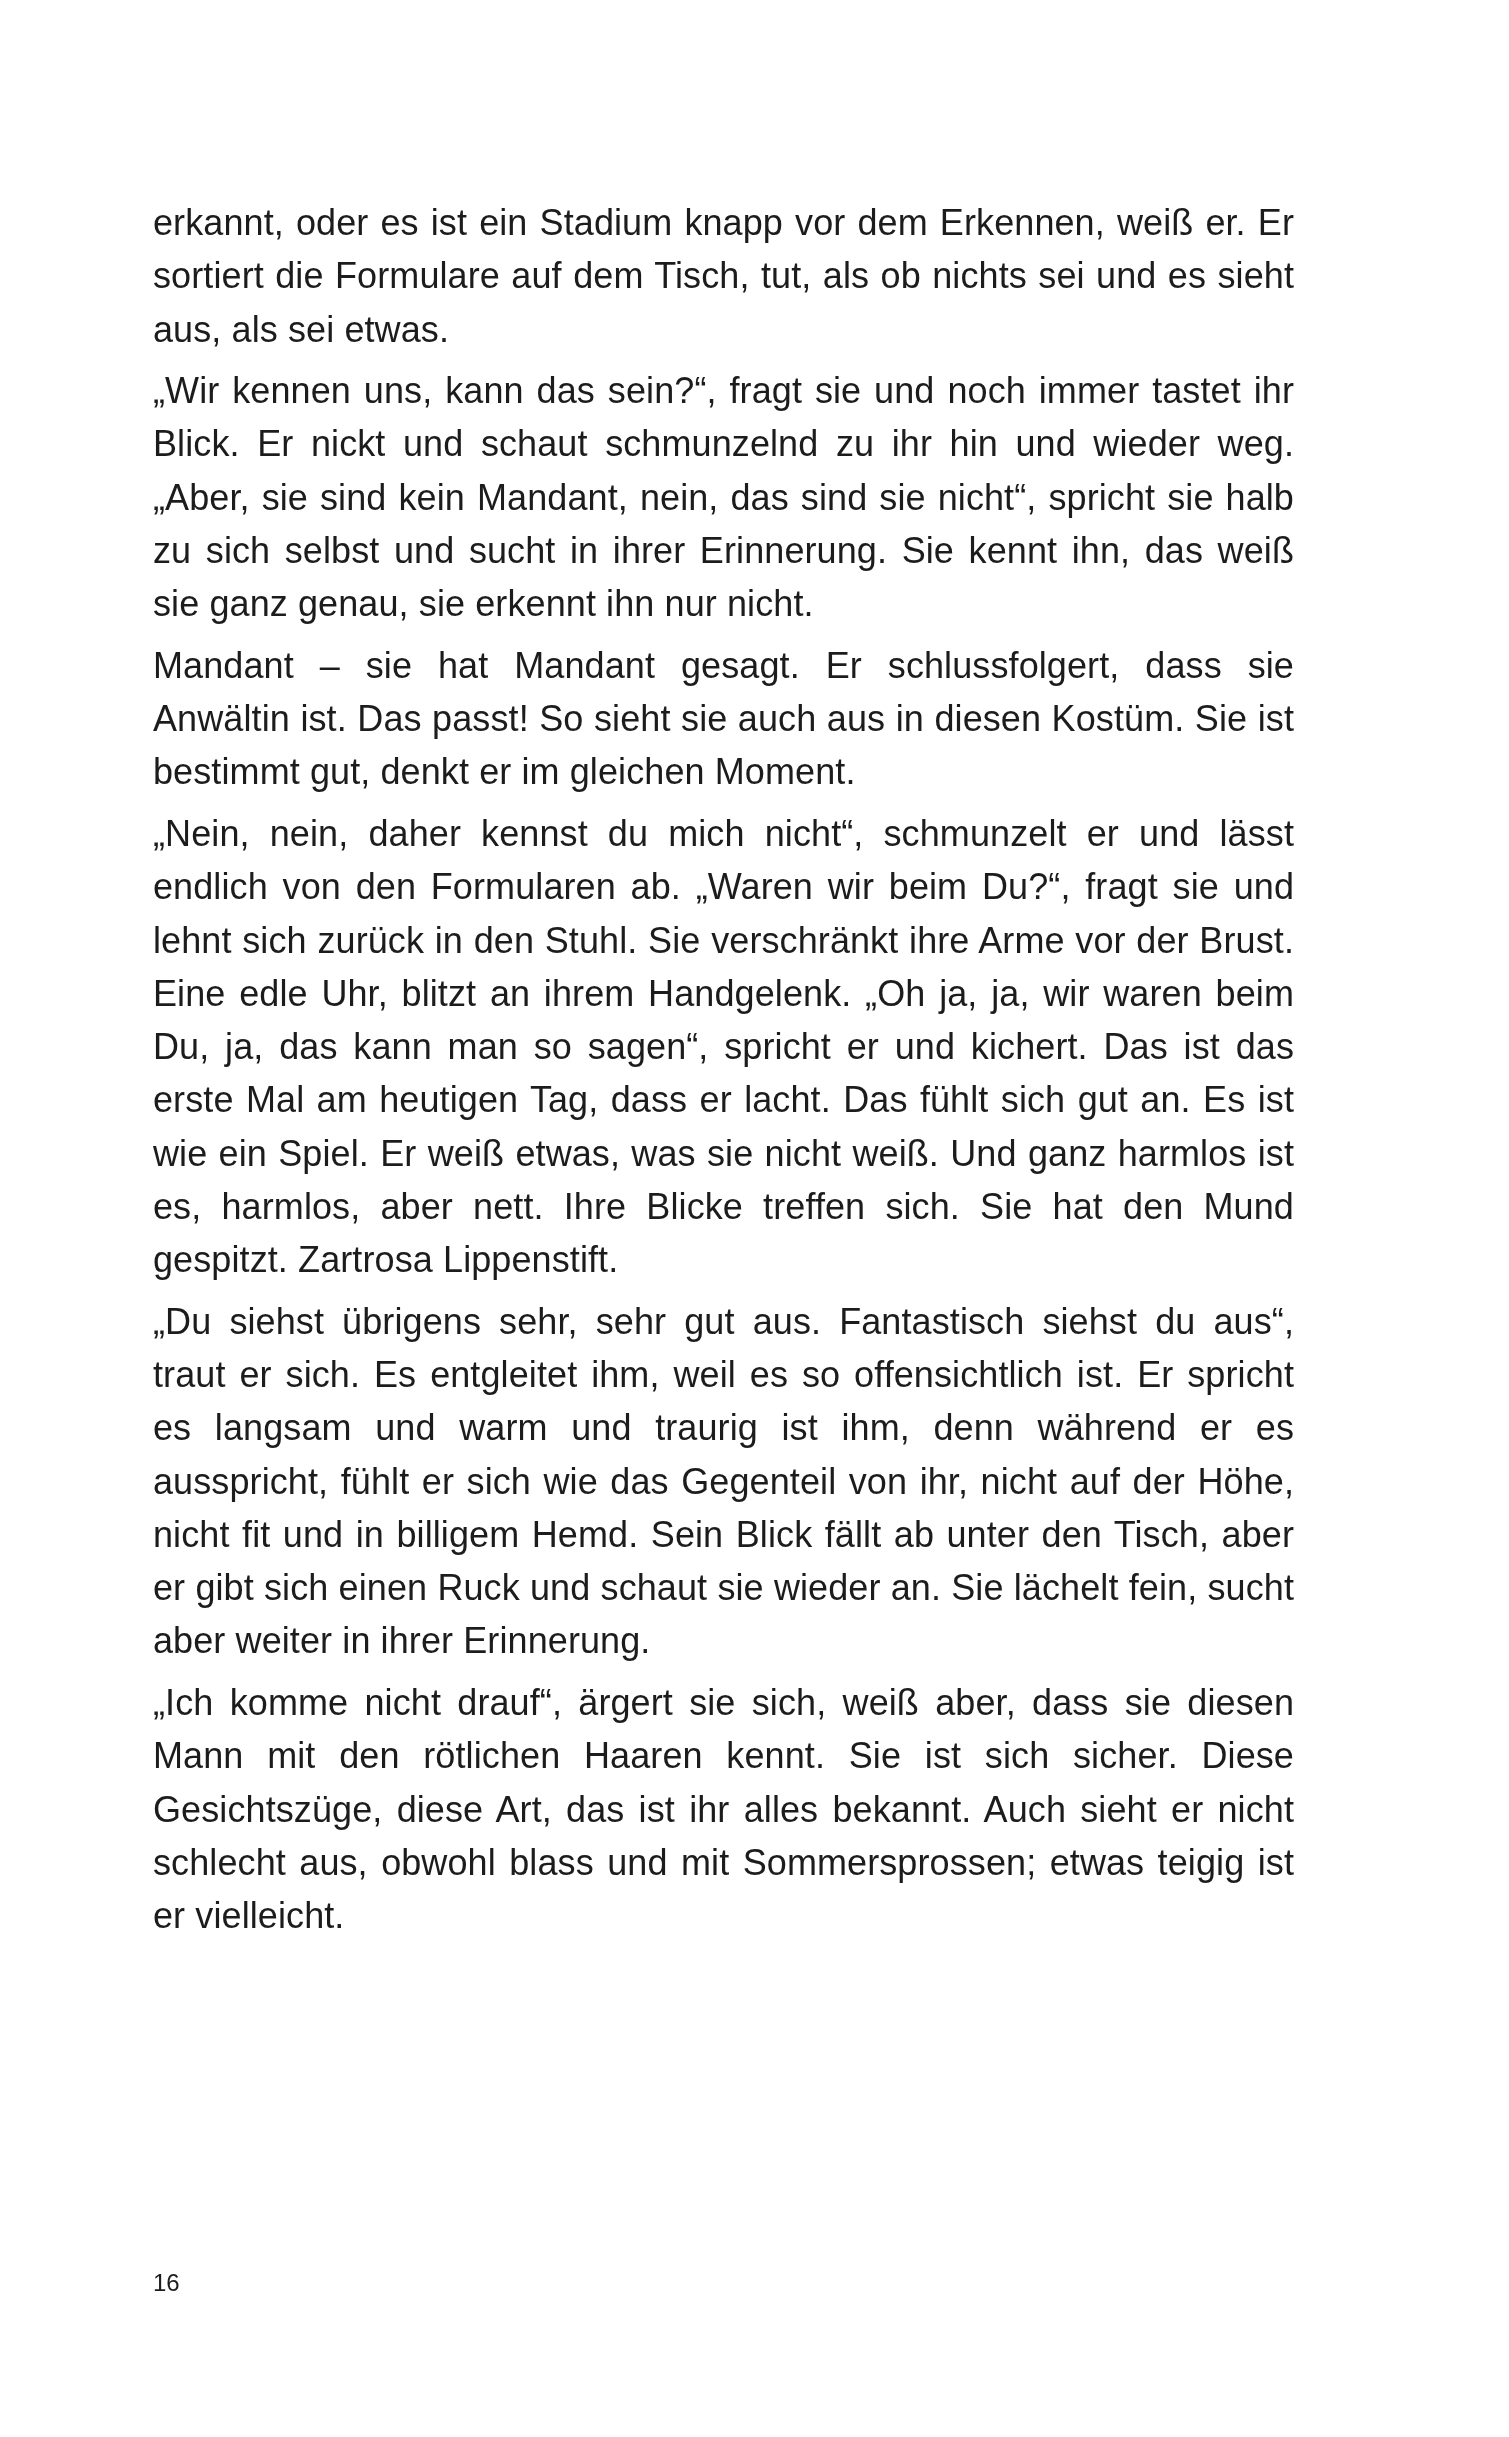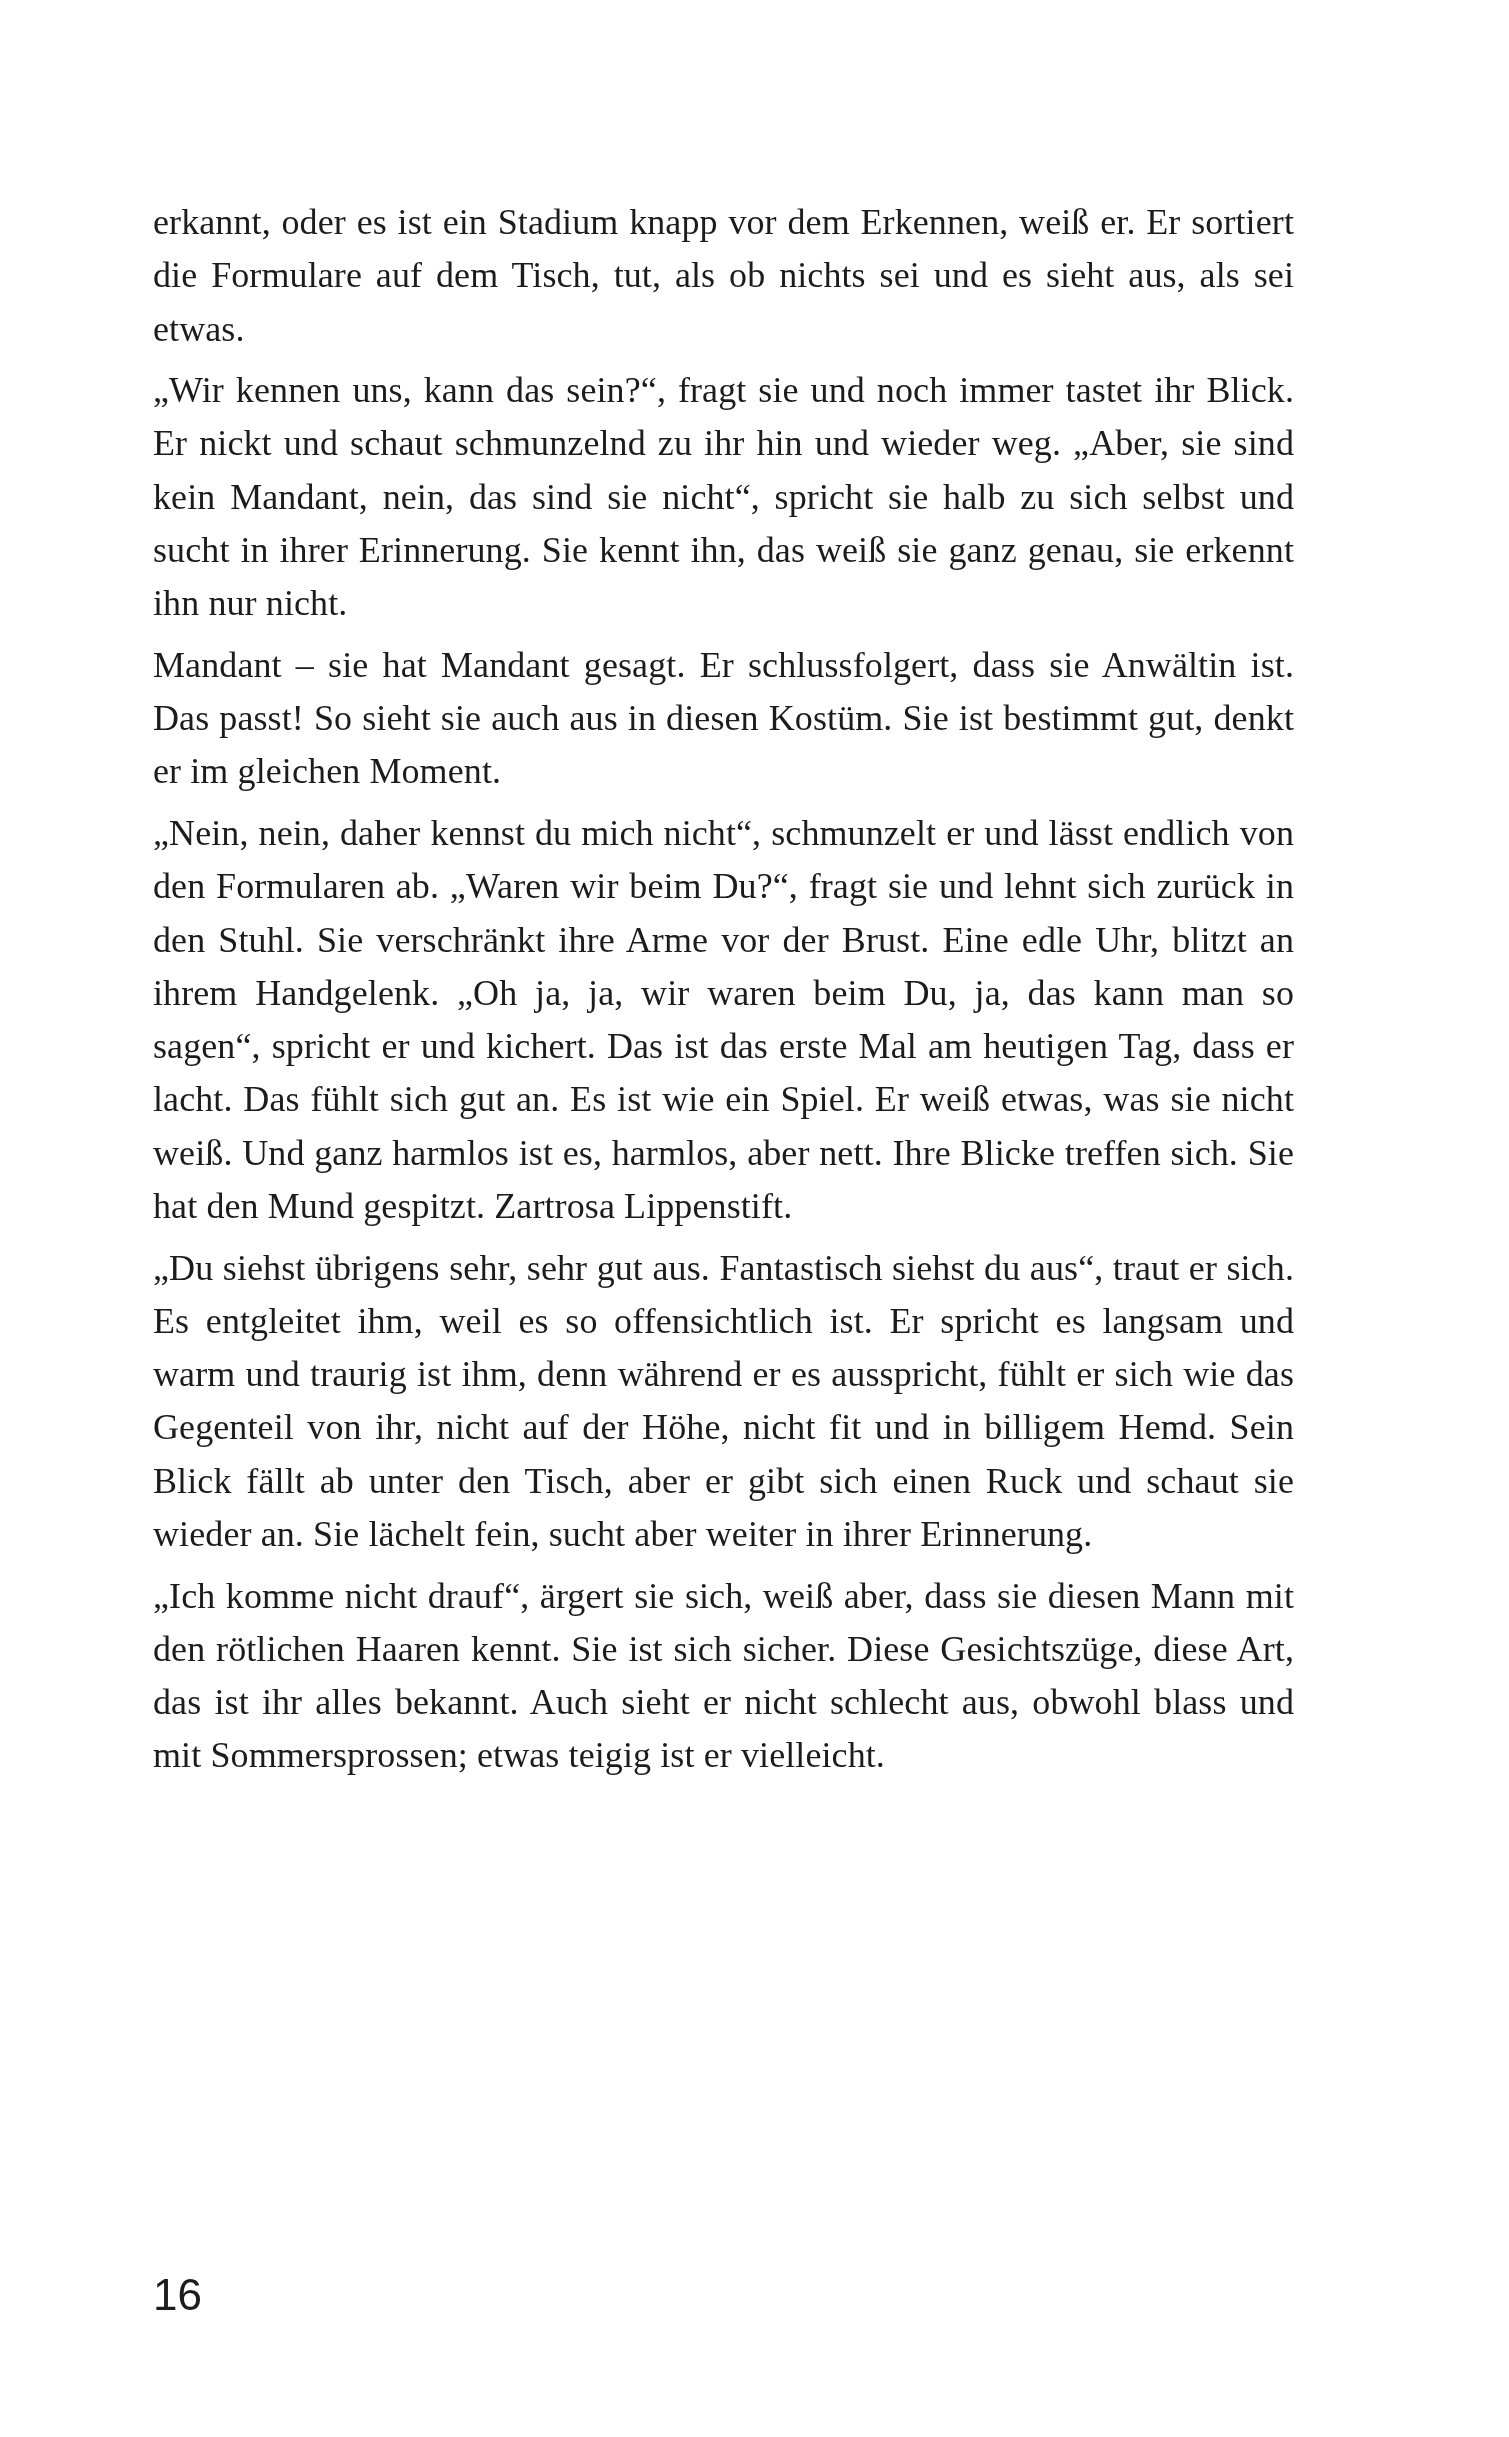--- a/index.html
+++ b/index.html
@@ -23,30 +23,29 @@
     position: absolute;
     left: 153px;
     top: 196px;
     width: 1141px;
     font-size: 36px;
     line-height: 1.48;
     text-align: justify;
     text-justify: inter-word;
     hyphens: none;
     letter-spacing: 0.1px;
-    font-family: Liberation Serif, serif;
   }
   .text-block p {
     margin: 0 0 8.4px 0;
   }
   .page-number {
     position: absolute;
     left: 153px;
     top: 2269px;
-    font-size: 44px;
+    font-size: 24px;
     line-height: 1.2;
   }
 </style>
 </head>
 <body>
 
 <div class="page">
 
   <div class="text-block">
     <p>erkannt, oder es ist ein Stadium knapp vor dem Erkennen, weiß er. Er sortiert die Formulare auf dem Tisch, tut, als ob nichts sei und es sieht aus, als sei etwas.</p>

